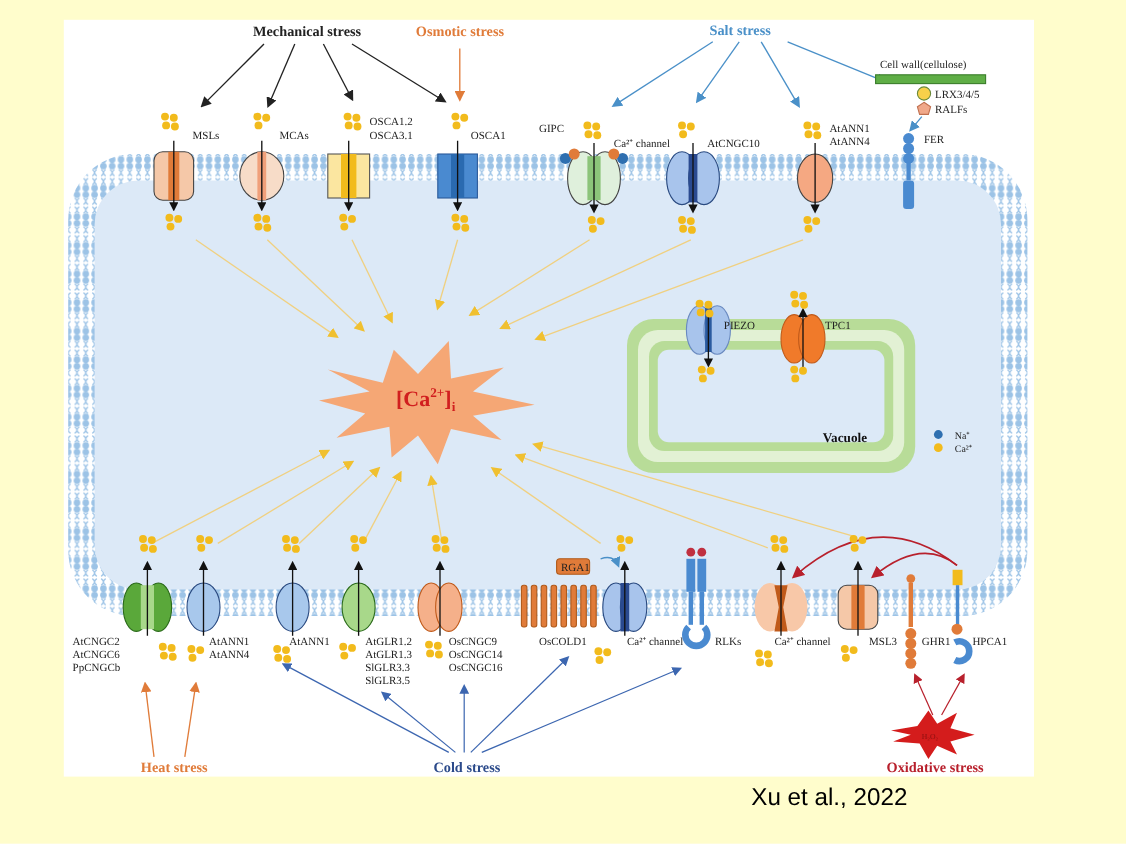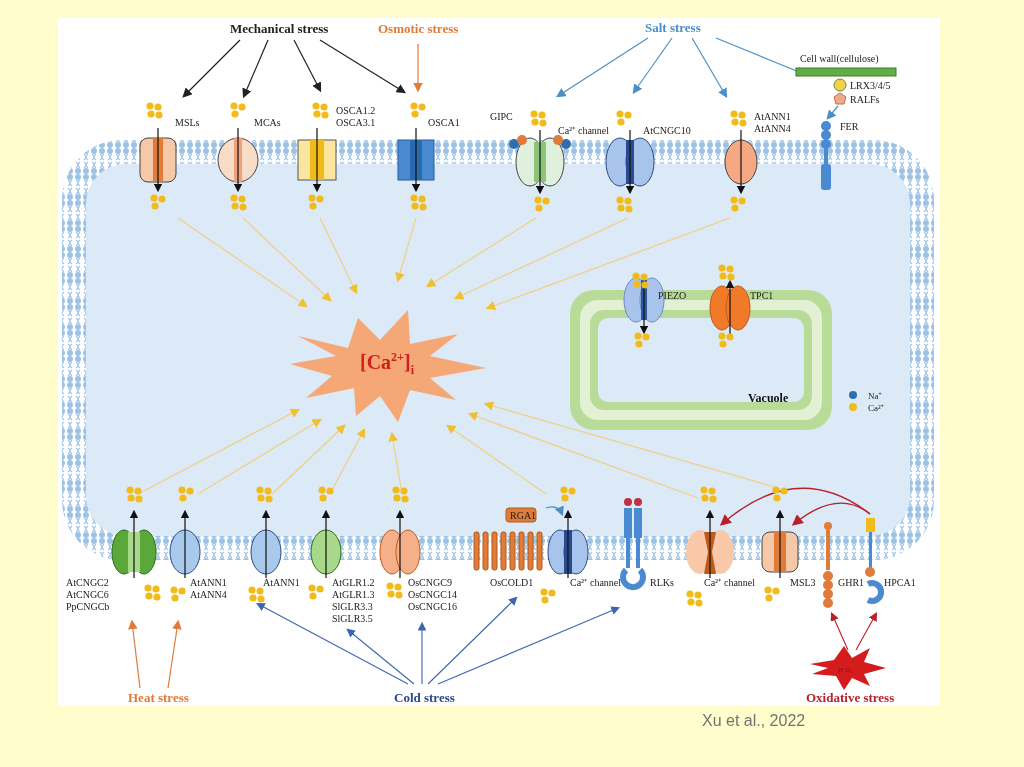--- a/index.html
+++ b/index.html
@@ -1,20 +1,20 @@
 <!DOCTYPE html>
 <html><head>
 <meta charset="utf-8">
 <style>
   html,body{margin:0;padding:0;}
   body{width:1024px;height:767px;background:#fffdcc;position:relative;overflow:hidden;font-family:"Liberation Serif",serif;}
   #figure{position:absolute;left:58px;top:18px;width:882px;height:688px;background:#ffffff;}
   #figure svg{position:absolute;left:0;top:0;}
   .t{font-family:"Liberation Serif",serif;}
-  #citation{position:absolute;left:683px;top:712px;font-family:"Liberation Sans",sans-serif;font-size:16px;color:#737373;margin-left:19px;}
+  #citation{position:absolute;left:683px;top:712px;font-family:"Liberation Sans",sans-serif;font-size:22px;color:#000000;}
 </style>
 </head>
 <body>
 
 <div id="figure">
 <svg width="882" height="688" viewBox="0 0 882 688">
   <defs>
     <marker id="ah-black" markerWidth="8" markerHeight="8" refX="6" refY="4" orient="auto">
           <path d="M0,0 L8,4 L0,8 Z" fill="#222"></path>
         </marker>

